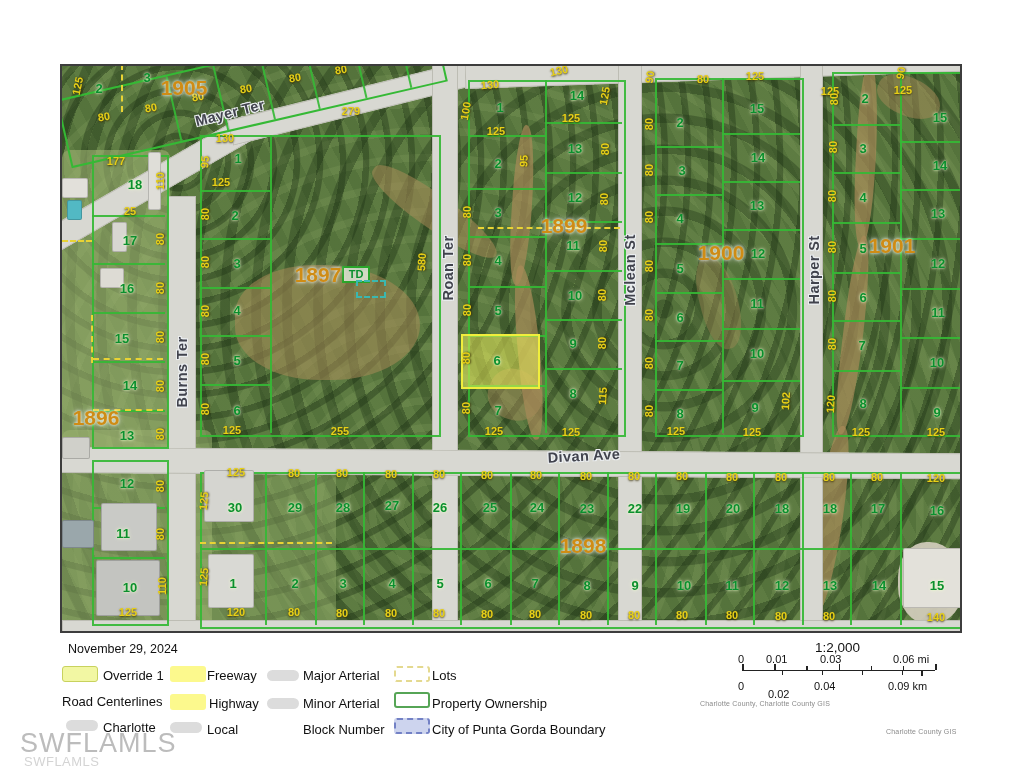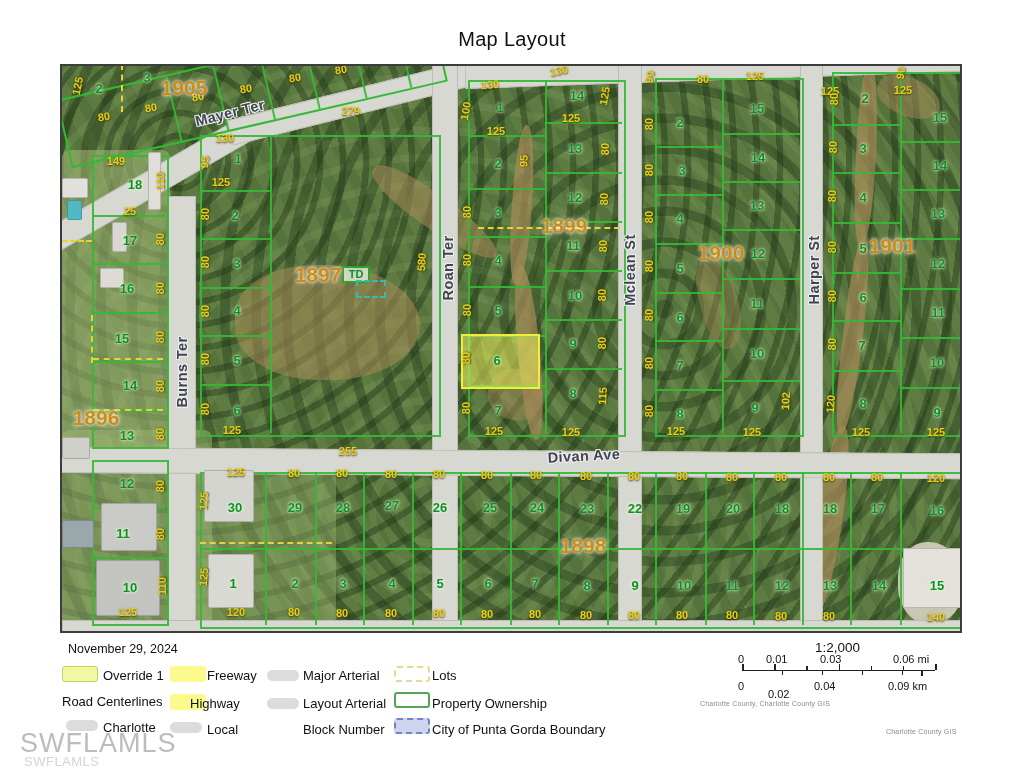--- a/index.html
+++ b/index.html
@@ -58,21 +58,20 @@
   .scalebar{position:absolute;left:742px;top:30px;width:193px;border-bottom:1.5px solid #222;}
   .tick{position:absolute;width:1.5px;background:#222;}
   .credit{position:absolute;font-size:7px;color:#8a8a8a;letter-spacing:.2px;}
   .wm1{position:absolute;left:20px;top:88px;font-size:27px;color:#bcbcbc;letter-spacing:1px;}
   .wm2{position:absolute;left:24px;top:114px;font-size:13px;color:#d4d4d4;letter-spacing:.5px;}
 </style>
 </head>
 <body>
 
 <div class="page">
-  <div class="title">Map Layout</div>
 
   <div class="map" id="map">
     <div id="lawns">
         <div class="lawn" style="left: 0px; top: 84px; width: 108px; height: 320px; background: rgba(165, 185, 120, 0.55);"></div>
         <div class="lawn" style="left: 0px; top: 364px; width: 150px; height: 200px; background: rgba(160, 182, 115, 0.5);"></div>
         <div class="lawn" style="left: 134px; top: 389px; width: 140px; height: 175px; background: rgba(150, 175, 108, 0.45);"></div>
       </div>
     <div id="trails">
         <div class="trail" style="left: 450px; top: 59px; width: 20px; height: 160px; transform: rotate(4deg); opacity: 0.7;"></div>
         <div class="trail" style="left: 456px; top: 199px; width: 22px; height: 175px; transform: rotate(-5deg); opacity: 0.7;"></div>
@@ -302,21 +301,21 @@
         <div class="lbl lot" style="left: 768px; top: 519px; transform: translate(-50%, -50%);">13</div>
         <div class="lbl lot" style="left: 817px; top: 519px; transform: translate(-50%, -50%);">14</div>
         <div class="lbl lot" style="left: 875px; top: 519px; transform: translate(-50%, -50%);">15</div>
         <div class="lbl dim" style="left: 16px; top: 20px; transform: translate(-50%, -50%) rotate(-78deg);">125</div>
         <div class="lbl dim" style="left: 42px; top: 51px; transform: translate(-50%, -50%) rotate(-9deg);">80</div>
         <div class="lbl dim" style="left: 89px; top: 42px; transform: translate(-50%, -50%) rotate(-9deg);">80</div>
         <div class="lbl dim" style="left: 136px; top: 31px; transform: translate(-50%, -50%) rotate(-9deg);">80</div>
         <div class="lbl dim" style="left: 184px; top: 23px; transform: translate(-50%, -50%) rotate(-9deg);">80</div>
         <div class="lbl dim" style="left: 233px; top: 12px; transform: translate(-50%, -50%) rotate(-9deg);">80</div>
         <div class="lbl dim" style="left: 279px; top: 4px; transform: translate(-50%, -50%) rotate(-9deg);">80</div>
-        <div class="lbl dim" style="left: 54px; top: 95px; transform: translate(-50%, -50%);">149</div>
+        <div class="lbl dim" style="left: 54px; top: 95px; transform: translate(-50%, -50%);">177</div>
         <div class="lbl dim" style="left: 163px; top: 72px; transform: translate(-50%, -50%);">130</div>
         <div class="lbl dim" style="left: 289px; top: 45px; transform: translate(-50%, -50%);">279</div>
         <div class="lbl dim" style="left: 641px; top: 13px; transform: translate(-50%, -50%);">80</div>
         <div class="lbl dim" style="left: 588px; top: 11px; transform: translate(-50%, -50%) rotate(-80deg);">90</div>
         <div class="lbl dim" style="left: 693px; top: 10px; transform: translate(-50%, -50%);">125</div>
         <div class="lbl dim" style="left: 839px; top: 7px; transform: translate(-50%, -50%) rotate(-80deg);">90</div>
         <div class="lbl dim" style="left: 768px; top: 25px; transform: translate(-50%, -50%);">125</div>
         <div class="lbl dim" style="left: 841px; top: 24px; transform: translate(-50%, -50%);">125</div>
         <div class="lbl dim" style="left: 98px; top: 115px; transform: translate(-50%, -50%) rotate(-90deg);">110</div>
         <div class="lbl dim" style="left: 68px; top: 145px; transform: translate(-50%, -50%);">25</div>
@@ -330,21 +329,21 @@
         <div class="lbl dim" style="left: 100px; top: 520px; transform: translate(-50%, -50%) rotate(-90deg);">110</div>
         <div class="lbl dim" style="left: 66px; top: 546px; transform: translate(-50%, -50%);">125</div>
         <div class="lbl dim" style="left: 143px; top: 96px; transform: translate(-50%, -50%) rotate(-85deg);">95</div>
         <div class="lbl dim" style="left: 159px; top: 116px; transform: translate(-50%, -50%);">125</div>
         <div class="lbl dim" style="left: 143px; top: 148px; transform: translate(-50%, -50%) rotate(-90deg);">80</div>
         <div class="lbl dim" style="left: 143px; top: 196px; transform: translate(-50%, -50%) rotate(-90deg);">80</div>
         <div class="lbl dim" style="left: 143px; top: 245px; transform: translate(-50%, -50%) rotate(-90deg);">80</div>
         <div class="lbl dim" style="left: 143px; top: 293px; transform: translate(-50%, -50%) rotate(-90deg);">80</div>
         <div class="lbl dim" style="left: 143px; top: 343px; transform: translate(-50%, -50%) rotate(-90deg);">80</div>
         <div class="lbl dim" style="left: 170px; top: 364px; transform: translate(-50%, -50%);">125</div>
-        <div class="lbl dim" style="left: 286px; top: 365px; transform: translate(-50%, -50%); margin-top: 20px;">255</div>
+        <div class="lbl dim" style="left: 278px; top: 365px; transform: translate(-50%, -50%);">255</div>
         <div class="lbl dim" style="left: 360px; top: 196px; transform: translate(-50%, -50%) rotate(-87deg);">580</div>
         <div class="lbl dim" style="left: 428px; top: 19px; transform: translate(-50%, -50%) rotate(-4deg);">130</div>
         <div class="lbl dim" style="left: 404px; top: 45px; transform: translate(-50%, -50%) rotate(-80deg);">100</div>
         <div class="lbl dim" style="left: 434px; top: 65px; transform: translate(-50%, -50%);">125</div>
         <div class="lbl dim" style="left: 497px; top: 5px; transform: translate(-50%, -50%) rotate(-12deg);">130</div>
         <div class="lbl dim" style="left: 509px; top: 52px; transform: translate(-50%, -50%);">125</div>
         <div class="lbl dim" style="left: 543px; top: 30px; transform: translate(-50%, -50%) rotate(-80deg);">125</div>
         <div class="lbl dim" style="left: 462px; top: 95px; transform: translate(-50%, -50%) rotate(-87deg);">95</div>
         <div class="lbl dim" style="left: 405px; top: 146px; transform: translate(-50%, -50%) rotate(-90deg);">80</div>
         <div class="lbl dim" style="left: 405px; top: 194px; transform: translate(-50%, -50%) rotate(-90deg);">80</div>
@@ -430,28 +429,28 @@
 
     <div class="sw sw-override" style="left:62px;top:26px;"></div>
     <div class="lg-lbl" style="left:103px;top:28px;">Override 1</div>
     <div class="lg-lbl" style="left:62px;top:54px;">Road Centerlines</div>
     <div class="sw-rd sw-gray" style="left:66px;top:80px;"></div>
     <div class="lg-lbl" style="left:103px;top:80px;">Charlotte</div>
 
     <div class="sw sw-yellow" style="left:170px;top:26px;"></div>
     <div class="lg-lbl" style="left:207px;top:28px;">Freeway</div>
     <div class="sw sw-yellow" style="left:170px;top:54px;"></div>
-    <div class="lg-lbl" style="left:190px;top:56px;">Highway</div>
+    <div class="lg-lbl" style="left:209px;top:56px;">Highway</div>
     <div class="sw-rd sw-gray" style="left:170px;top:82px;"></div>
     <div class="lg-lbl" style="left:207px;top:82px;">Local</div>
 
     <div class="sw-rd sw-gray" style="left:267px;top:30px;"></div>
     <div class="lg-lbl" style="left:303px;top:28px;">Major Arterial</div>
     <div class="sw-rd sw-gray" style="left:267px;top:58px;"></div>
-    <div class="lg-lbl" style="left:303px;top:56px;">Layout Arterial</div>
+    <div class="lg-lbl" style="left:303px;top:56px;">Minor Arterial</div>
     <div class="lg-lbl" style="left:303px;top:82px;">Block Number</div>
 
     <div class="sw sw-lots" style="left:394px;top:26px;"></div>
     <div class="lg-lbl" style="left:432px;top:28px;">Lots</div>
     <div class="sw sw-prop" style="left:394px;top:52px;"></div>
     <div class="lg-lbl" style="left:432px;top:56px;">Property Ownership</div>
     <div class="sw sw-city" style="left:394px;top:78px;"></div>
     <div class="lg-lbl" style="left:432px;top:82px;">City of Punta Gorda Boundary</div>
 
     <div class="scale-ratio" style="left:815px;top:0;">1:2,000</div>

